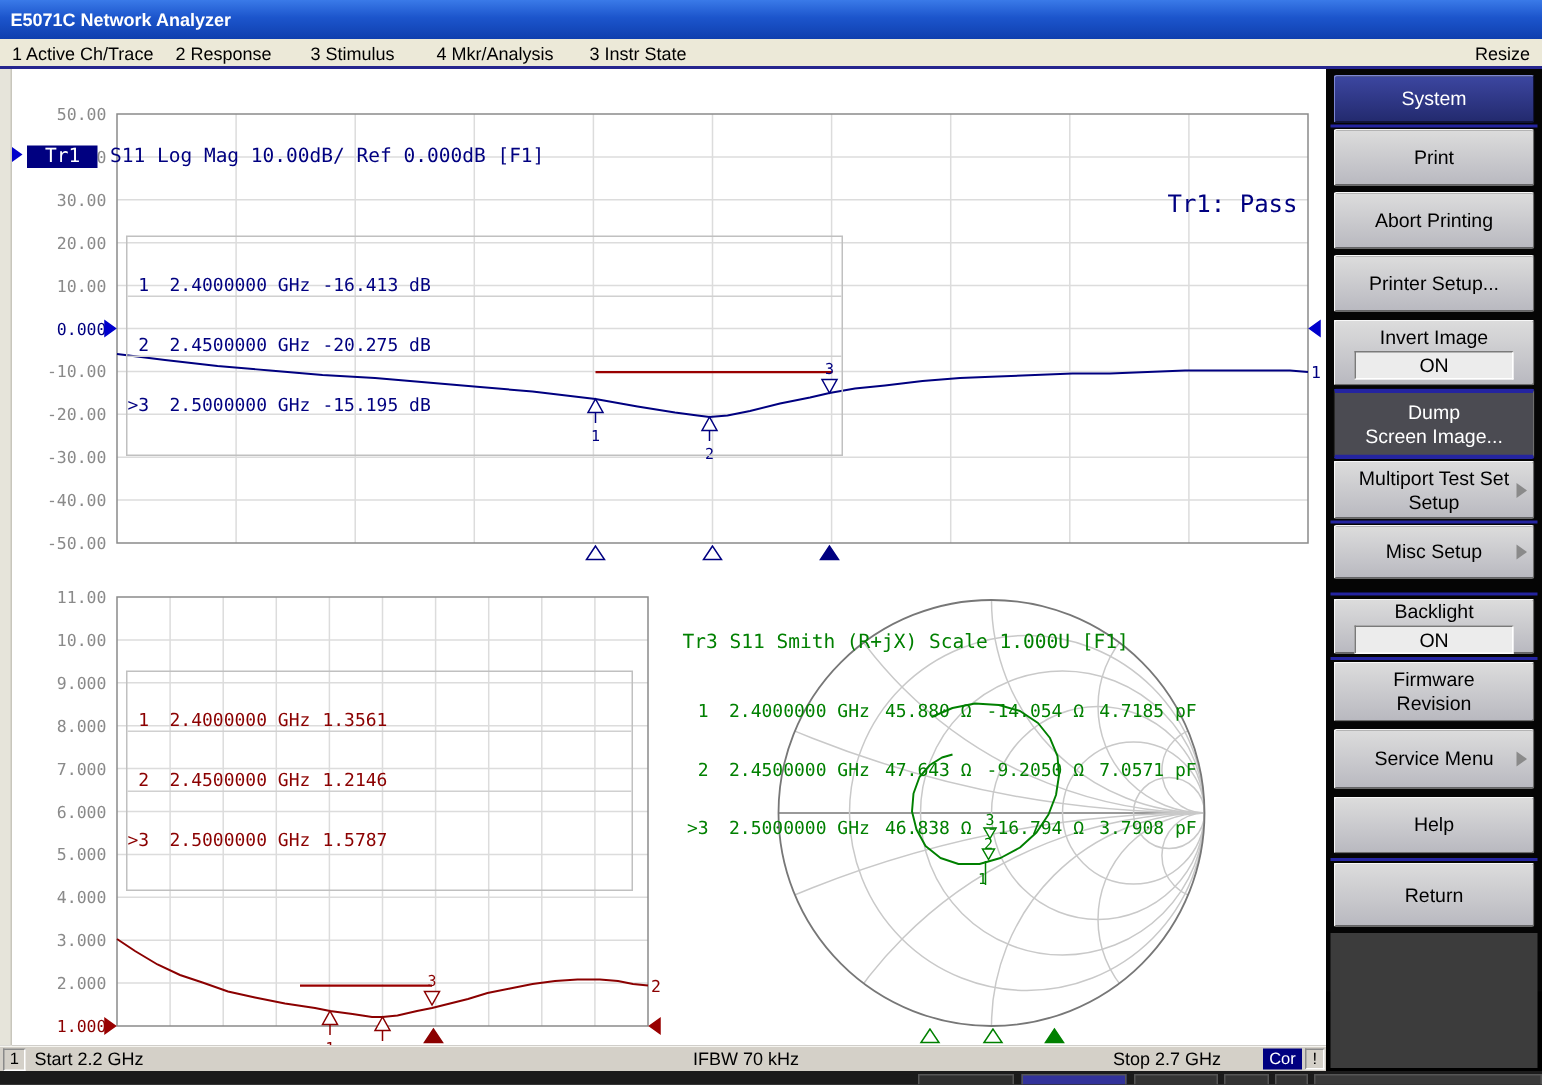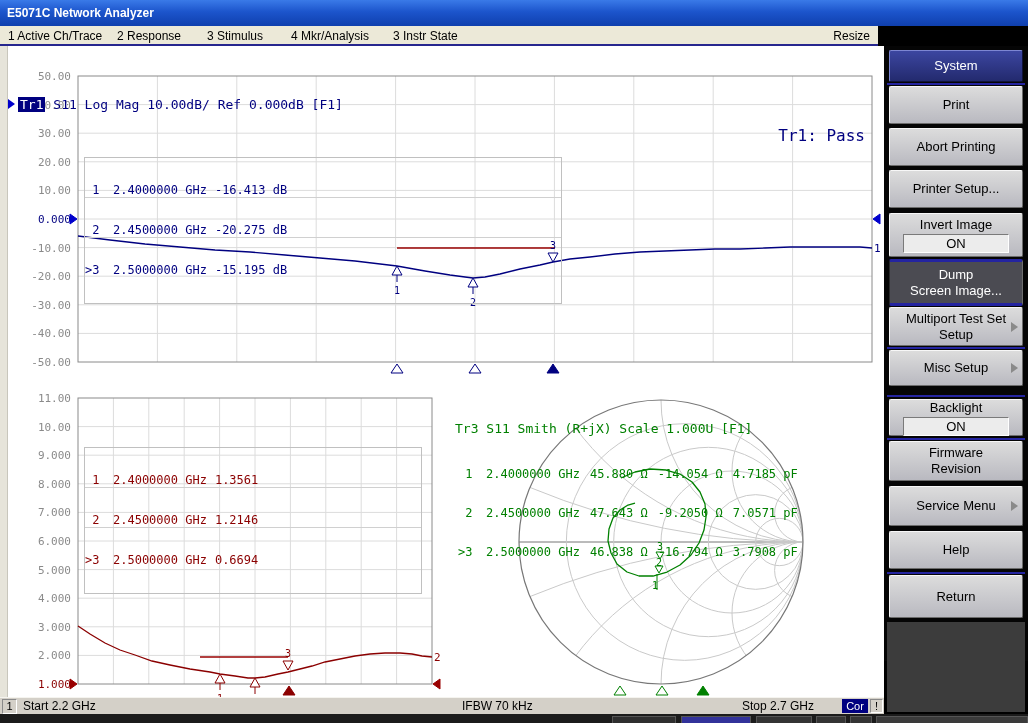--- a/index.html
+++ b/index.html
@@ -3,33 +3,33 @@
 <meta charset="utf-8">
 <style>
   html,body{margin:0;padding:0;background:#000;}
   body{width:1028px;height:723px;overflow:hidden;position:relative;
        font-family:"Liberation Sans",sans-serif;-webkit-font-smoothing:none;}
   .mono{font-family:"DejaVu Sans Mono",monospace;}
   
   #title-bar{position:absolute;left:0;top:0;width:1028px;height:26px;
     background:linear-gradient(to bottom,#3a7ae8 0%,#1c55cc 45%,#0f3fae 100%);
     color:#fff;font-weight:bold;font-size:12px;line-height:26px;padding-left:7px;box-sizing:border-box;}
-  #menu-bar{position:absolute;left:0;top:26px;width:878px;height:20px;background:#ece9d8;
+  #menu-bar{position:absolute;left:0;top:26px;width:1028px;height:20px;background:#ece9d8;
     border-bottom:2px solid #26268e;box-sizing:border-box;font-size:12px;color:#000;}
   .menu-item{position:absolute;top:2px;height:16px;line-height:16px;padding:0 4px;cursor:default;}
   #resize-item{position:absolute;right:4px;top:2px;height:16px;line-height:16px;padding:0 4px;}
   
   #main{position:absolute;left:0;top:46px;width:884px;height:651px;background:#fff;}
   #left-gutter{position:absolute;left:0;top:0;width:7px;height:651px;background:#e6e4da;border-right:1px solid #c8c6bc;}
   #plots{position:absolute;left:0;top:0;width:884px;height:651px;}
   .trace-header{position:absolute;font-size:13px;white-space:pre;}
   #tr1-header{left:8px;top:51px;color:#000080;}
   #tr2-header{left:8px;top:375px;color:#8b0000;}
   #tr3-header{left:455px;top:375px;color:#008000;}
-  .tr-badge{background:#000080;color:#fff;padding:0 2px;}
+  .tr-badge{background:#000080;color:#fff;padding:0 12px;}
   .active-arrow{display:inline-block;width:0;height:0;border-top:5px solid transparent;
     border-bottom:5px solid transparent;border-left:7px solid #0000cc;margin-right:3px;}
   #tr1-pass{position:absolute;left:700px;top:80px;width:165px;text-align:right;
     font-size:16px;color:#000080;white-space:pre;}
   .mtable{position:absolute;font-size:12px;line-height:13px;white-space:pre;background:transparent;}
   .mtable.boxed{border:1px solid #c0c0c0;}
   .mtable.boxed .mrow{border-bottom:1px solid #d0d0d0;}
   .mtable.boxed .mrow:last-child{border-bottom:none;}
   #tr1-mtable{left:84px;top:79px;width:476px;color:#000080;margin-top:32px;}
   #tr2-mtable{left:84px;top:401px;width:336px;color:#8b0000;}
@@ -227,21 +227,21 @@
   <div id="tr1-mtable" class="mtable boxed mono">
     <div class="mrow"><span class="mn"> 1</span><span class="mf">2.4000000 GHz</span><span class="mv">-16.413 dB</span></div>
     <div class="mrow"><span class="mn"> 2</span><span class="mf">2.4500000 GHz</span><span class="mv">-20.275 dB</span></div>
     <div class="mrow"><span class="mn">&gt;3</span><span class="mf">2.5000000 GHz</span><span class="mv">-15.195 dB</span></div>
   </div>
 
 
   <div id="tr2-mtable" class="mtable boxed mono">
     <div class="mrow"><span class="mn"> 1</span><span class="mf">2.4000000 GHz</span><span class="mv">1.3561</span></div>
     <div class="mrow"><span class="mn"> 2</span><span class="mf">2.4500000 GHz</span><span class="mv">1.2146</span></div>
-    <div class="mrow"><span class="mn">&gt;3</span><span class="mf">2.5000000 GHz</span><span class="mv">0.6694</span></div>
+    <div class="mrow"><span class="mn">&gt;3</span><span class="mf">2.5000000 GHz</span><span class="mv">1.5787</span></div>
   </div>
 
   <div id="tr3-header" class="trace-header mono"><span>Tr3</span><span> S11 Smith (R+jX) Scale 1.000U [F1]</span></div>
 
   <div id="tr3-mtable" class="mtable mono">
     <div class="mrow"><span class="mn"> 1</span><span class="mf">2.4000000 GHz</span><span class="mr2">45.880 Ω</span><span class="mr2">-14.054 Ω</span><span class="mr2">4.7185 pF</span></div>
     <div class="mrow"><span class="mn"> 2</span><span class="mf">2.4500000 GHz</span><span class="mr2">47.643 Ω</span><span class="mr2">-9.2050 Ω</span><span class="mr2">7.0571 pF</span></div>
     <div class="mrow"><span class="mn">&gt;3</span><span class="mf">2.5000000 GHz</span><span class="mr2">46.838 Ω</span><span class="mr2">-16.794 Ω</span><span class="mr2">3.7908 pF</span></div>
   </div>
 </div>

